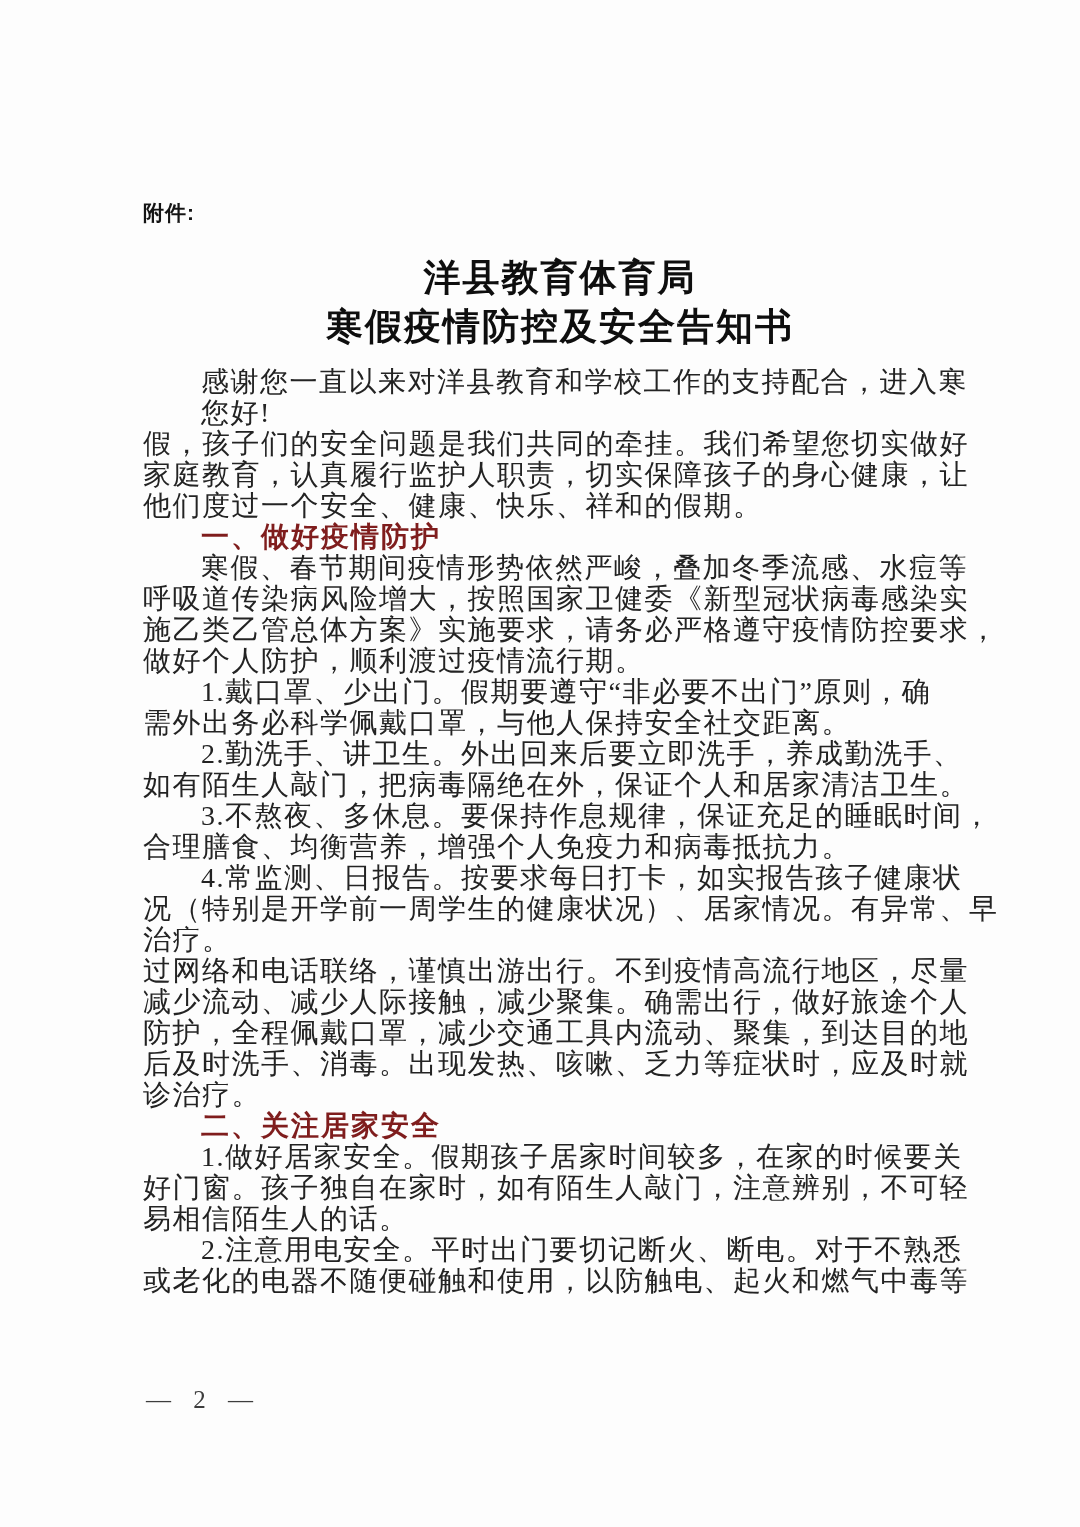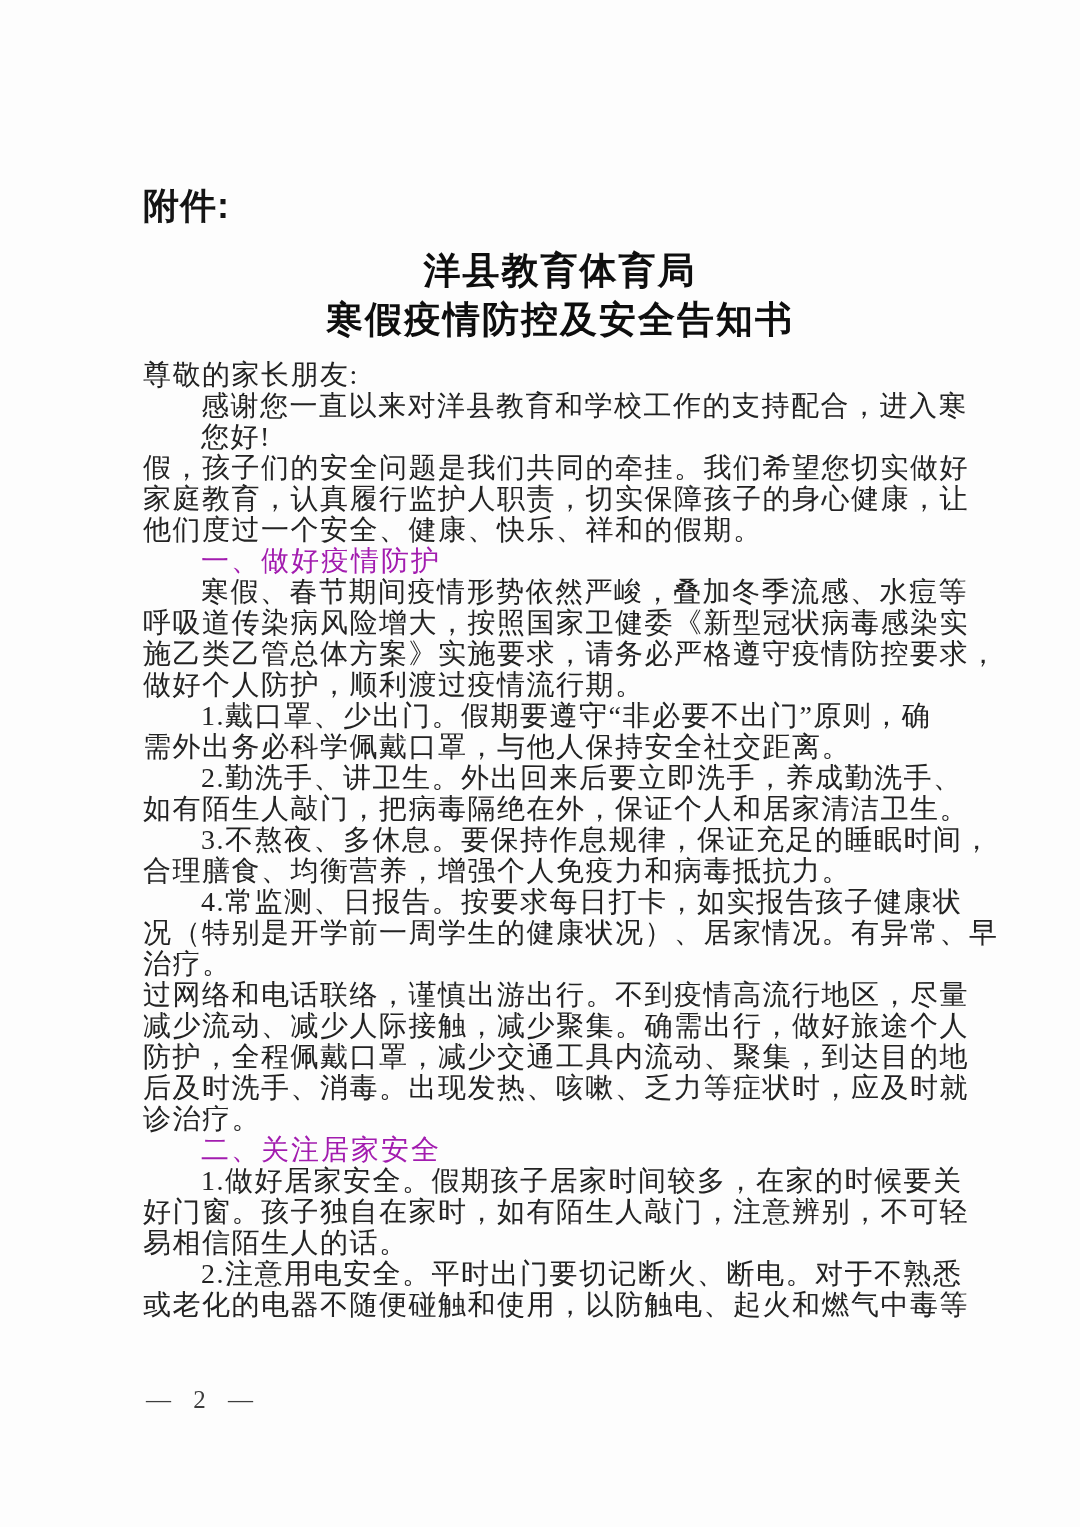--- a/index.html
+++ b/index.html
@@ -18,24 +18,25 @@
   }
   .content {
     position: absolute;
     left: 143px;
     top: 190px;
     width: 834px;
   }
   .attachment-label {
     font-family: "Liberation Sans", "DejaVu Sans", sans-serif;
     font-weight: 700;
-    font-size: 36px;
+    font-size: 21px;
     line-height: 32px;
     color: #141414;
     letter-spacing: 1px;
+    margin-top: 7px;
   }
   .title-block {
     margin-top: 24px;
     text-align: center;
     font-weight: 700;
     font-size: 37px;
     line-height: 49px;
     color: #0e0e0e;
     letter-spacing: 2px;
   }
@@ -48,22 +49,22 @@
     font-weight: 400;
   }
   .line {
     white-space: nowrap;
   }
   .indent {
     padding-left: 58px;
   }
   .sec-heading {
     font-family: "Liberation Sans", "DejaVu Sans", sans-serif;
-    font-weight: 400;
-    color: #a21caf;
+    font-weight: 700;
+    color: #7f1d1d;
     letter-spacing: 2px;
   }
   .page-num {
     position: absolute;
     left: 146px;
     top: 1386px;
     font-size: 25px;
     line-height: 28px;
     color: #3d3d3d;
     letter-spacing: 8px;
@@ -77,21 +78,20 @@
   <div class="content">
 
     <div class="attachment-label">附件:</div>
 
     <div class="title-block">
       <div class="line">洋县教育体育局</div>
       <div class="line">寒假疫情防控及安全告知书</div>
     </div>
 
     <div class="body-block">
-      <div class="line">尊敬的家长朋友:</div>
       <div class="line indent">感谢您一直以来对洋县教育和学校工作的支持配合，进入寒</div>
 
       <div class="line indent">您好!</div>
       <div class="line">假，孩子们的安全问题是我们共同的牵挂。我们希望您切实做好</div>
       <div class="line">家庭教育，认真履行监护人职责，切实保障孩子的身心健康，让</div>
       <div class="line">他们度过一个安全、健康、快乐、祥和的假期。</div>
 
       <div class="line indent sec-heading">一、做好疫情防护</div>
 
       <div class="line indent">寒假、春节期间疫情形势依然严峻，叠加冬季流感、水痘等</div>

